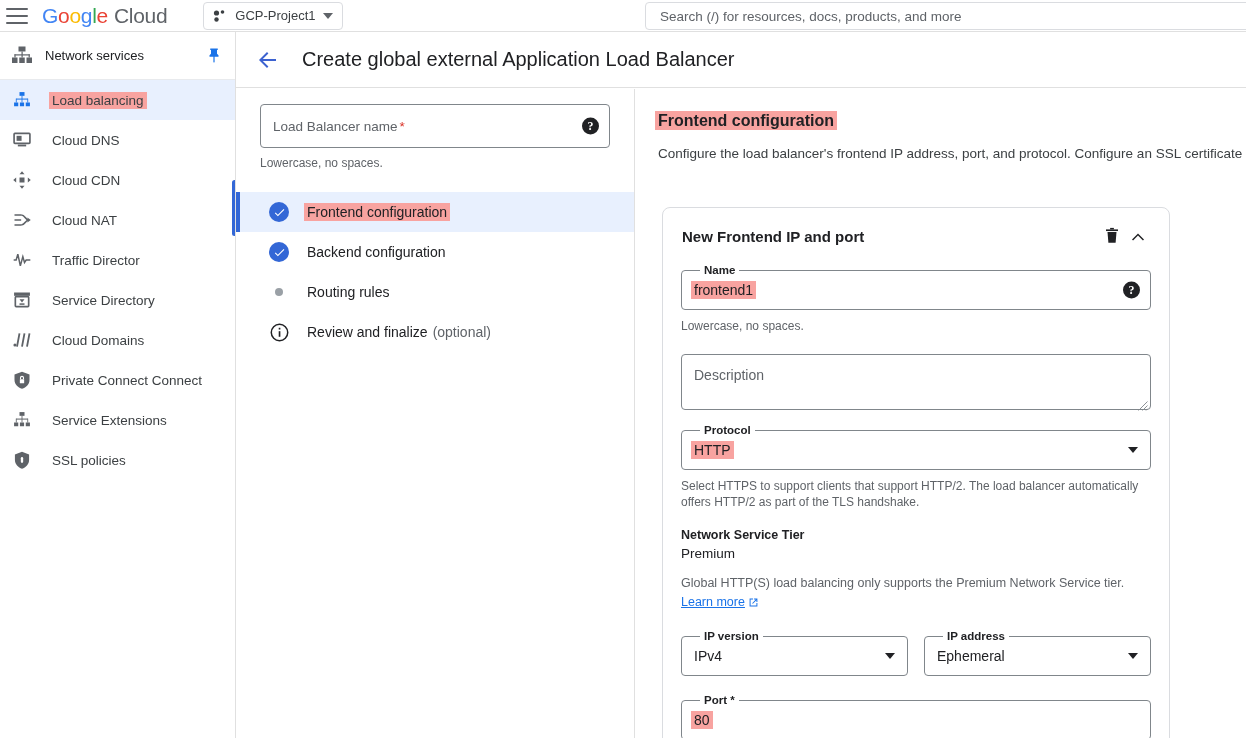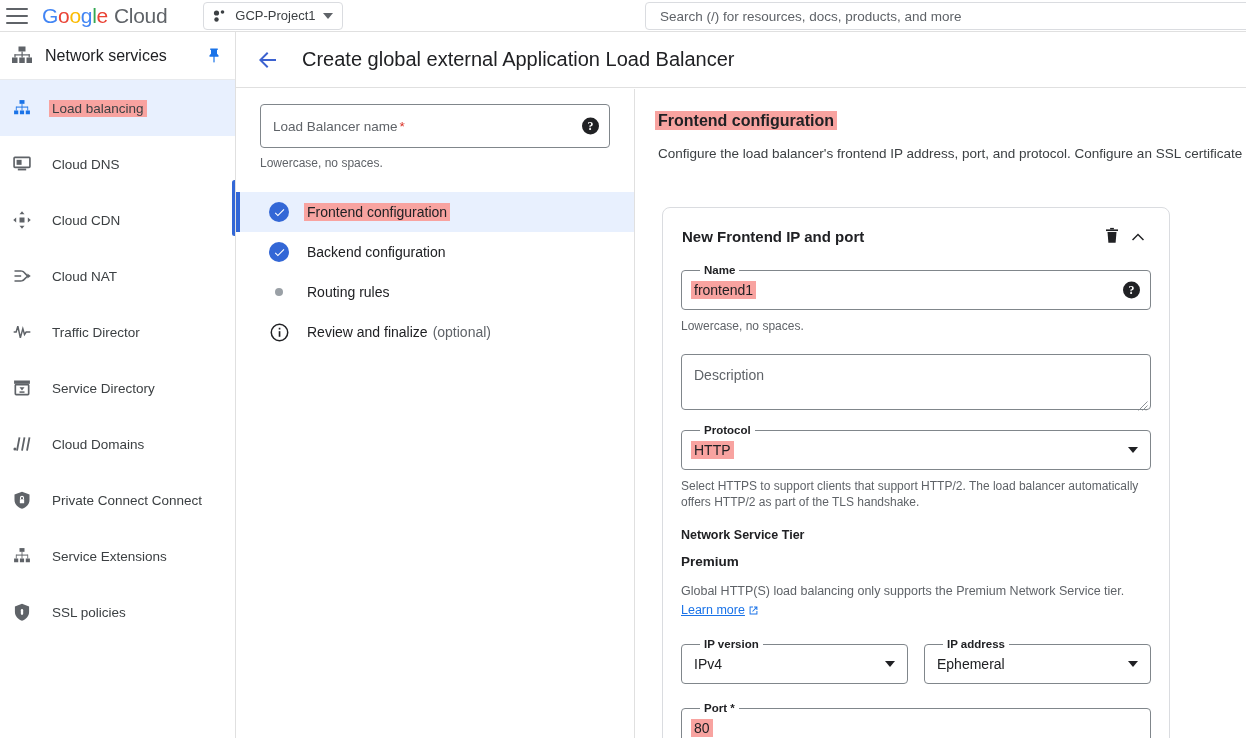--- a/index.html
+++ b/index.html
@@ -82,27 +82,27 @@
     border-right: 1px solid #e0e0e0;
     overflow: hidden;
   }
   .sb-header {
     height: 48px;
     display: flex; align-items: center;
     padding: 0 8px 0 10px;
     border-bottom: 1px solid #e8eaed;
   }
   .sb-header .title {
-    font-size: 16px; color: #202124;
+    font-size: 13px; color: #202124;
     margin-left: 11px; flex: 1; white-space: nowrap;
   }
   .pin-btn { width: 26px; height: 26px; display: flex; align-items: center; justify-content: center; cursor: pointer; }
 
   .sb-item {
-    height: 56px;
+    height: 40px;
     display: flex; align-items: center;
     padding-left: 10px;
     cursor: pointer;
     position: relative;
   }
   .sb-item .ico { width: 24px; height: 24px; display: flex; align-items: center; justify-content: center; flex: 0 0 24px; }
   .sb-item .lbl { font-size: 13.5px; color: #3c4043; margin-left: 18px; white-space: nowrap; }
   .sb-item.active { background: #e8f0fe; }
   .sb-item.active .lbl { color: #3c4043; }
   .hl { background: #f8a3a0; padding: 1px 3px; margin: -1px -3px; }
@@ -239,21 +239,21 @@
     cursor: text;
   }
   .textarea-field .ph { font-size: 14px; color: #5f6368; }
   .resize-handle {
     position: absolute; right: 2px; bottom: 2px;
     width: 10px; height: 10px;
     cursor: nwse-resize;
   }
   .field-hint { margin-top: 8px; font-size: 12px; color: #5f6368; line-height: 16px; }
   .sect-label { margin-top: 18px; font-size: 12.5px; font-weight: bold; color: #202124; }
-  .sect-value { margin-top: 12px; font-size: 13.5px; color: #202124; font-weight: bold; }
+  .sect-value { margin-top: 4px; font-size: 13.5px; color: #202124; }
   .sect-note { margin-top: 15px; font-size: 12.5px; color: #5f6368; }
   .lnk { color: #1a73e8; text-decoration: underline; cursor: pointer; font-size: 12.5px; }
   .ext-ico { display: inline-block; vertical-align: -2px; margin-left: 3px; }
 
   .row2 { display: flex; gap: 16px; margin-top: 24px; }
   .row2 > div { flex: 1; }
   .select-caret {
     position: absolute; right: 12px; top: 50%; transform: translateY(-50%);
     width: 0; height: 0;
     border-left: 5px solid transparent;

